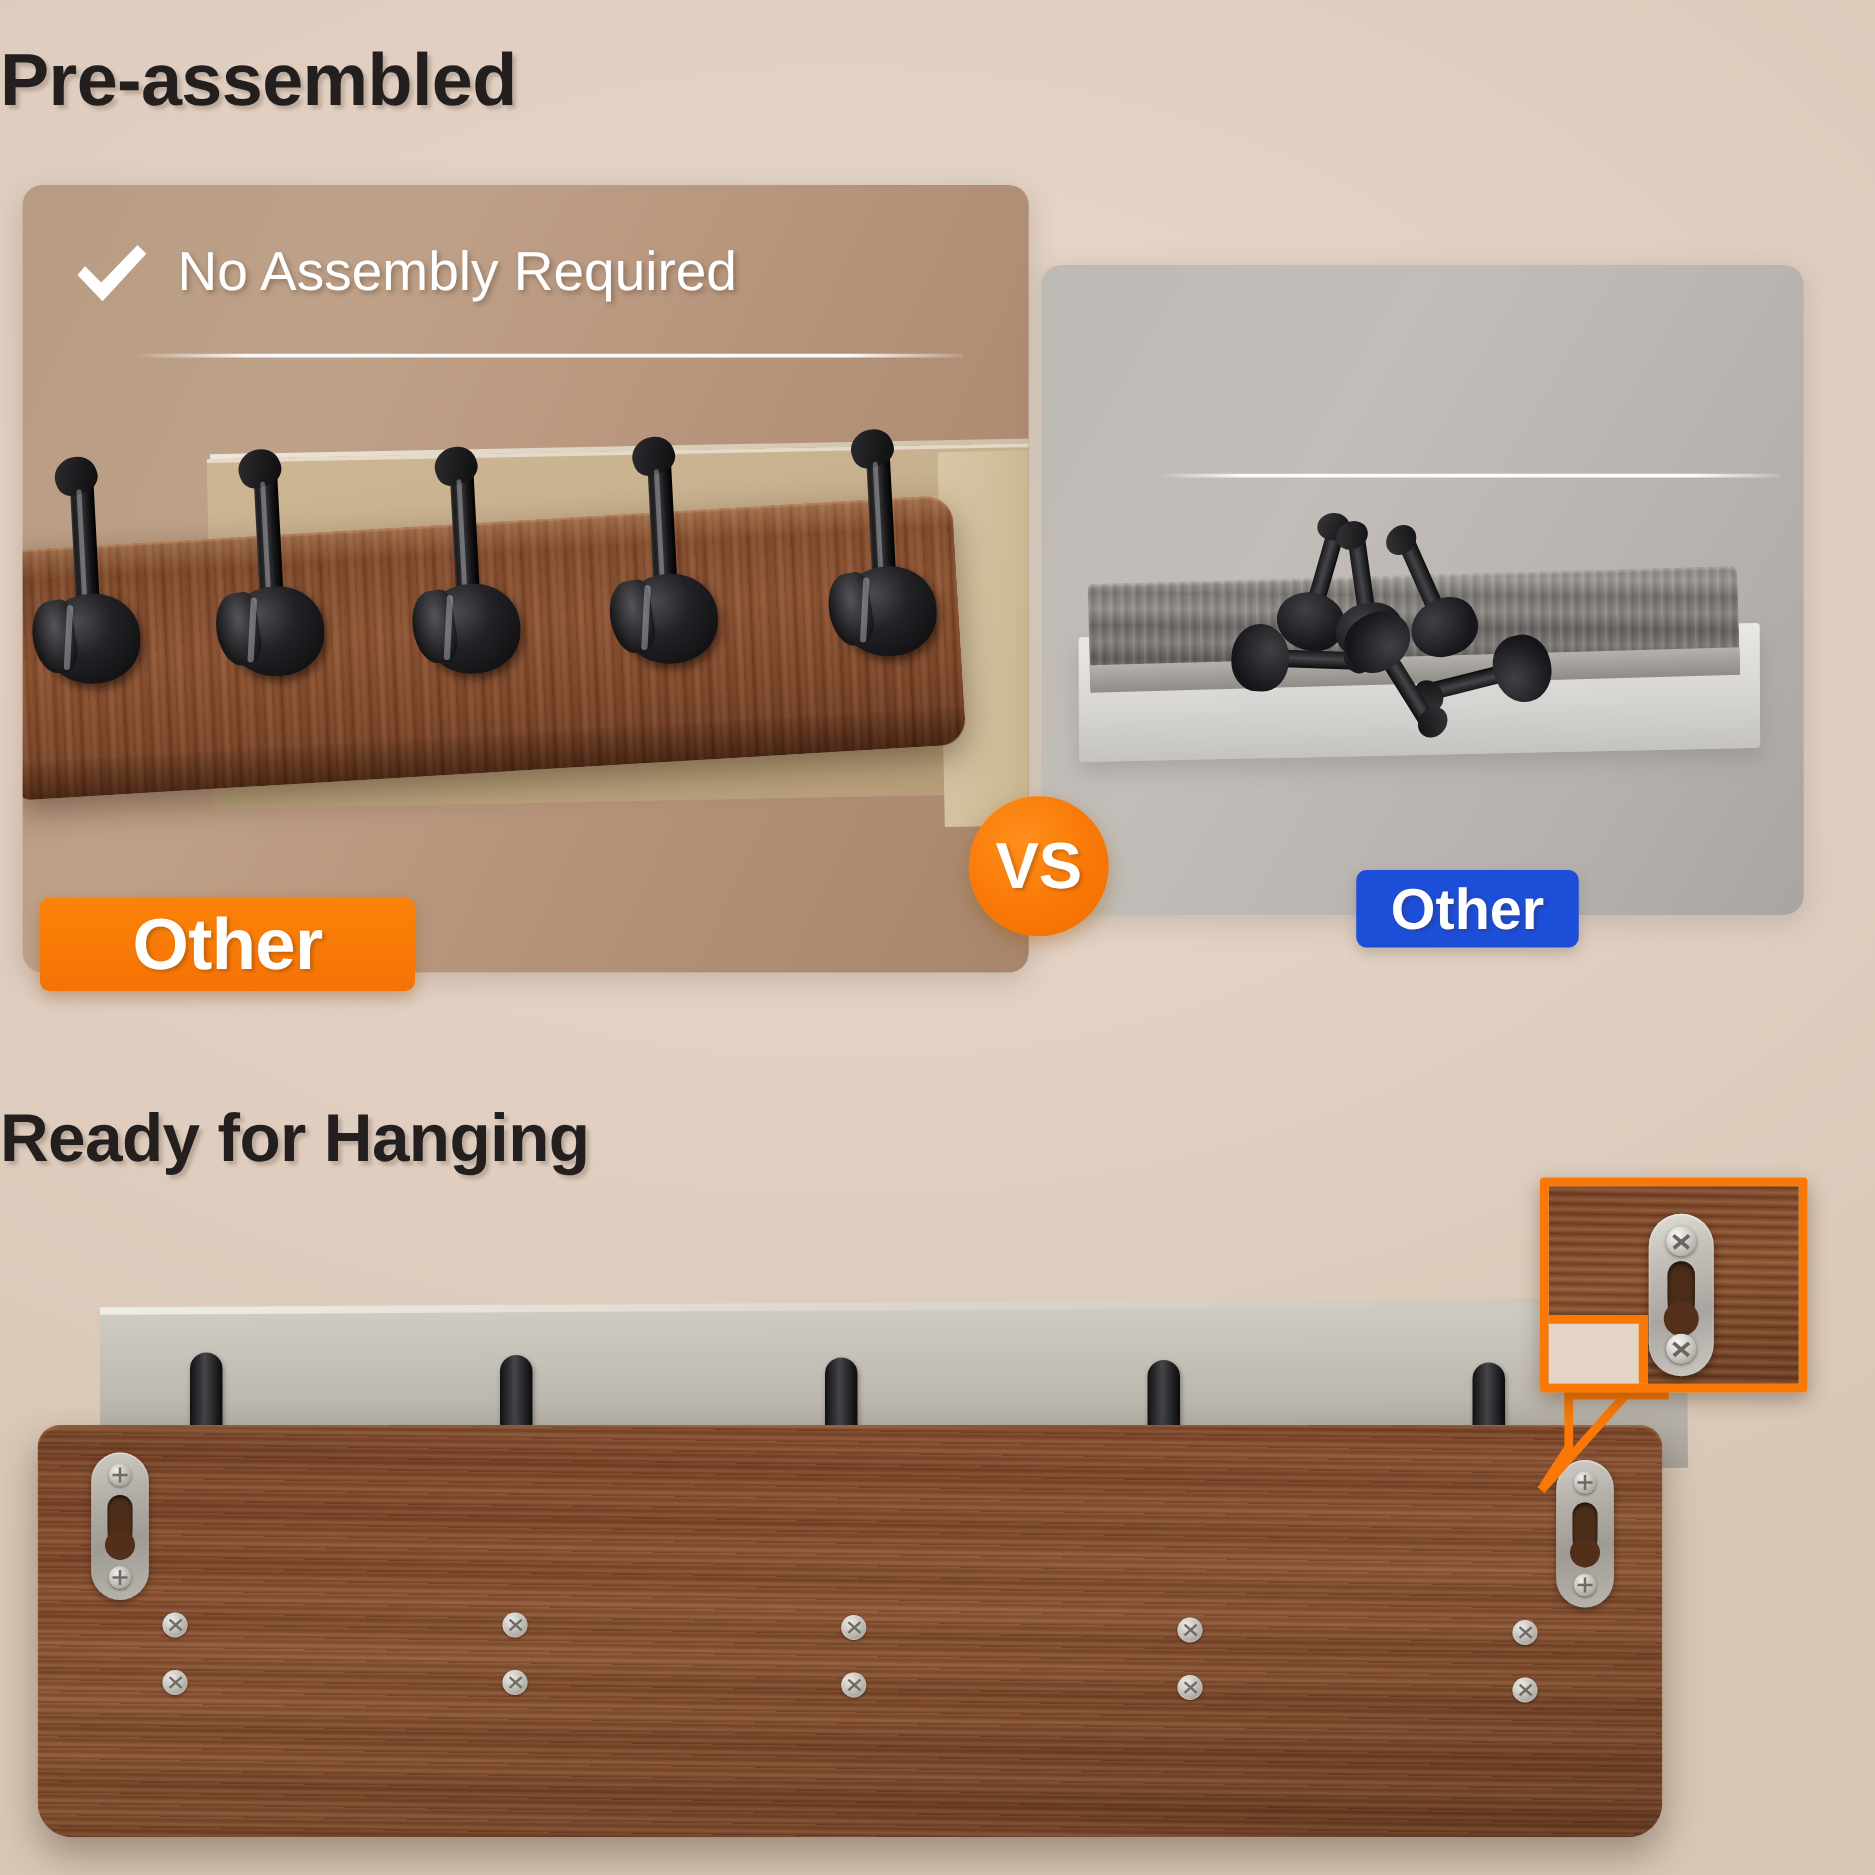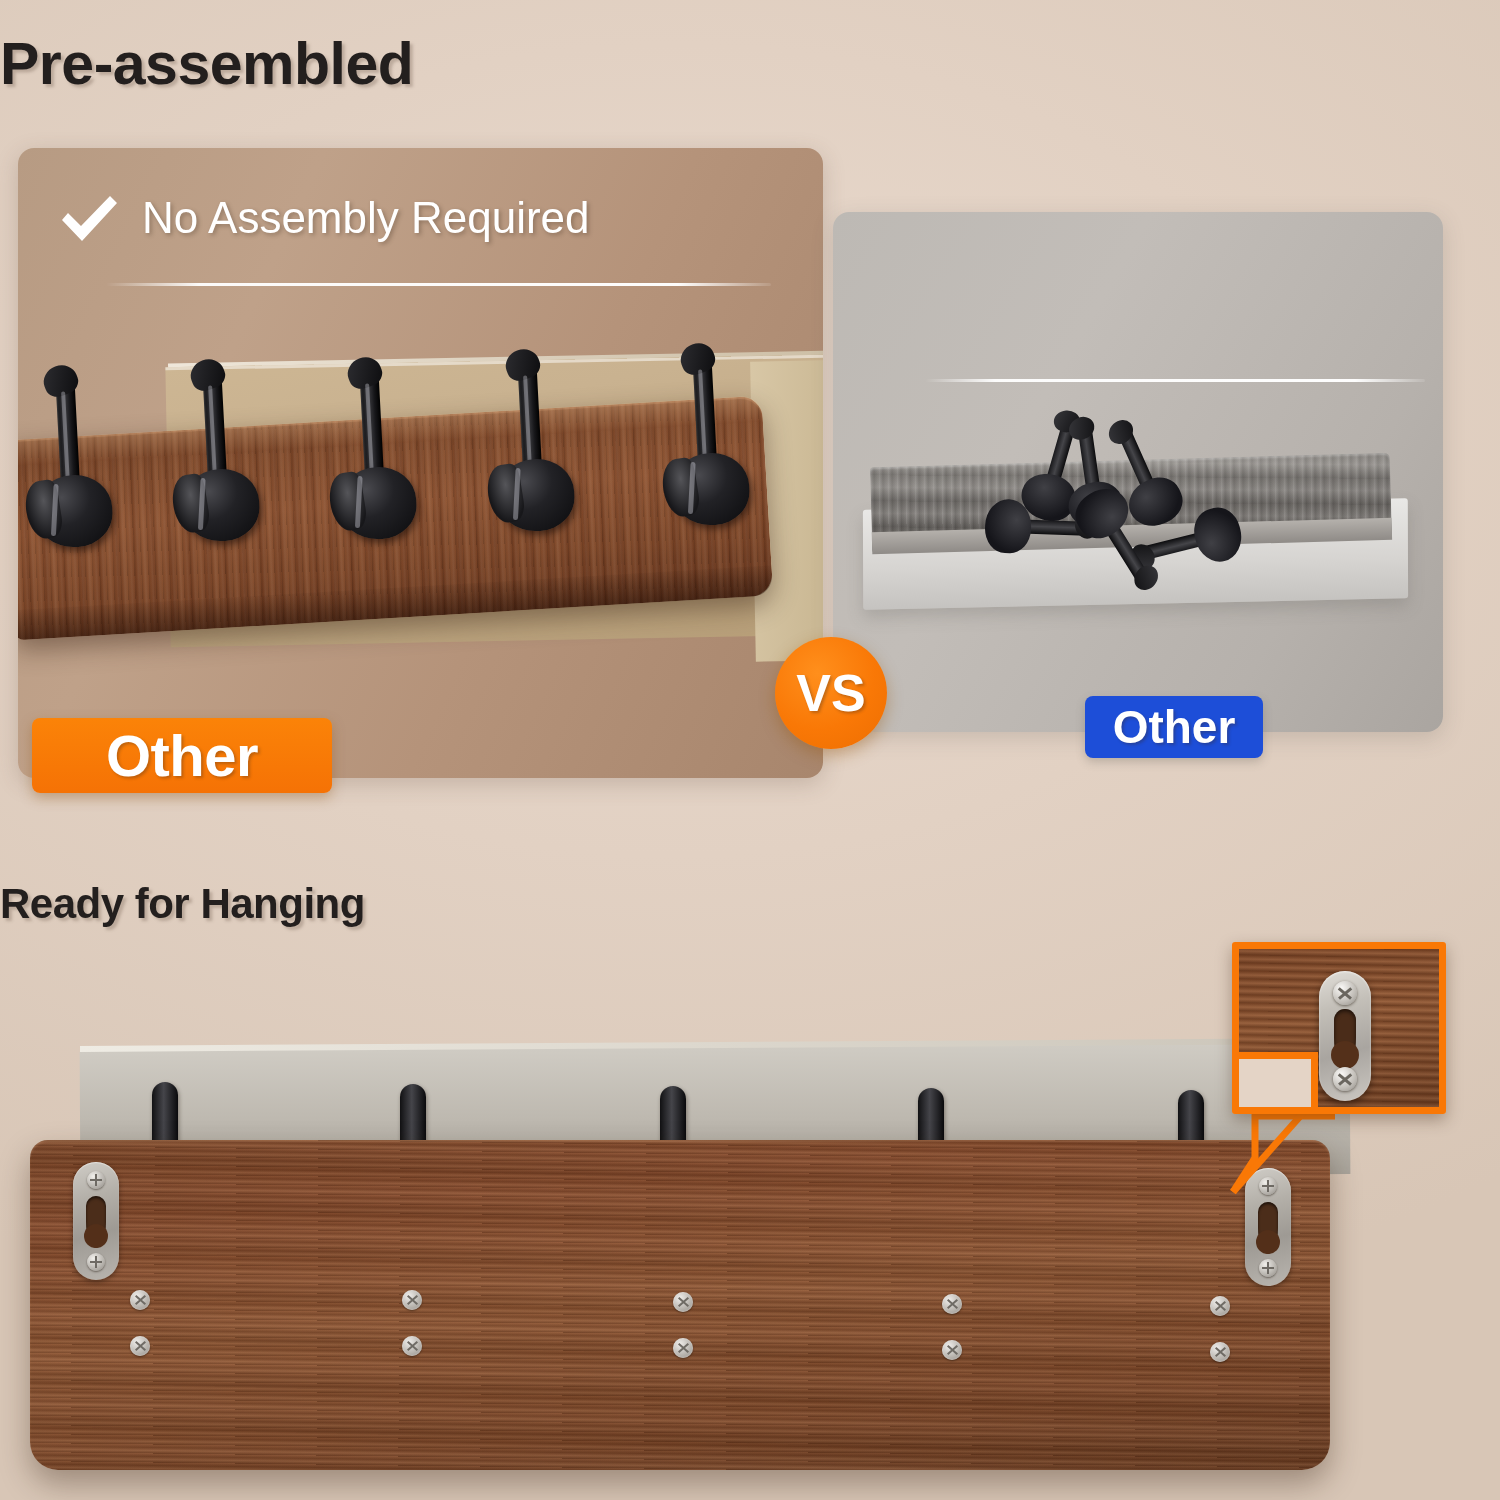--- a/index.html
+++ b/index.html
@@ -12,21 +12,21 @@
     overflow:hidden;
   }
 
   
   .headline {
     position:absolute; left:0; right:0; text-align:left;
     font-weight:bold; color:#231f1e; letter-spacing:-0.5px;
     text-shadow: 3px 3px 3px rgba(120,100,85,.35);
   }
   #title-top { top:30px; font-size:59px; }
-  #title-bottom { top:880px; font-size:42px; }
+  #title-bottom { top:880px; font-size:54px; }
 
   
   .panel {
     position:absolute; border-radius:16px; overflow:hidden;
   }
   #panel-dseap {
     left:18px; top:148px; width:805px; height:630px;
     background:
       linear-gradient(115deg, #b79b83 0%, #bfa189 28%, #b5937a 62%, #a8866d 100%);
     box-shadow: 0 6px 22px rgba(90,70,55,.22);

